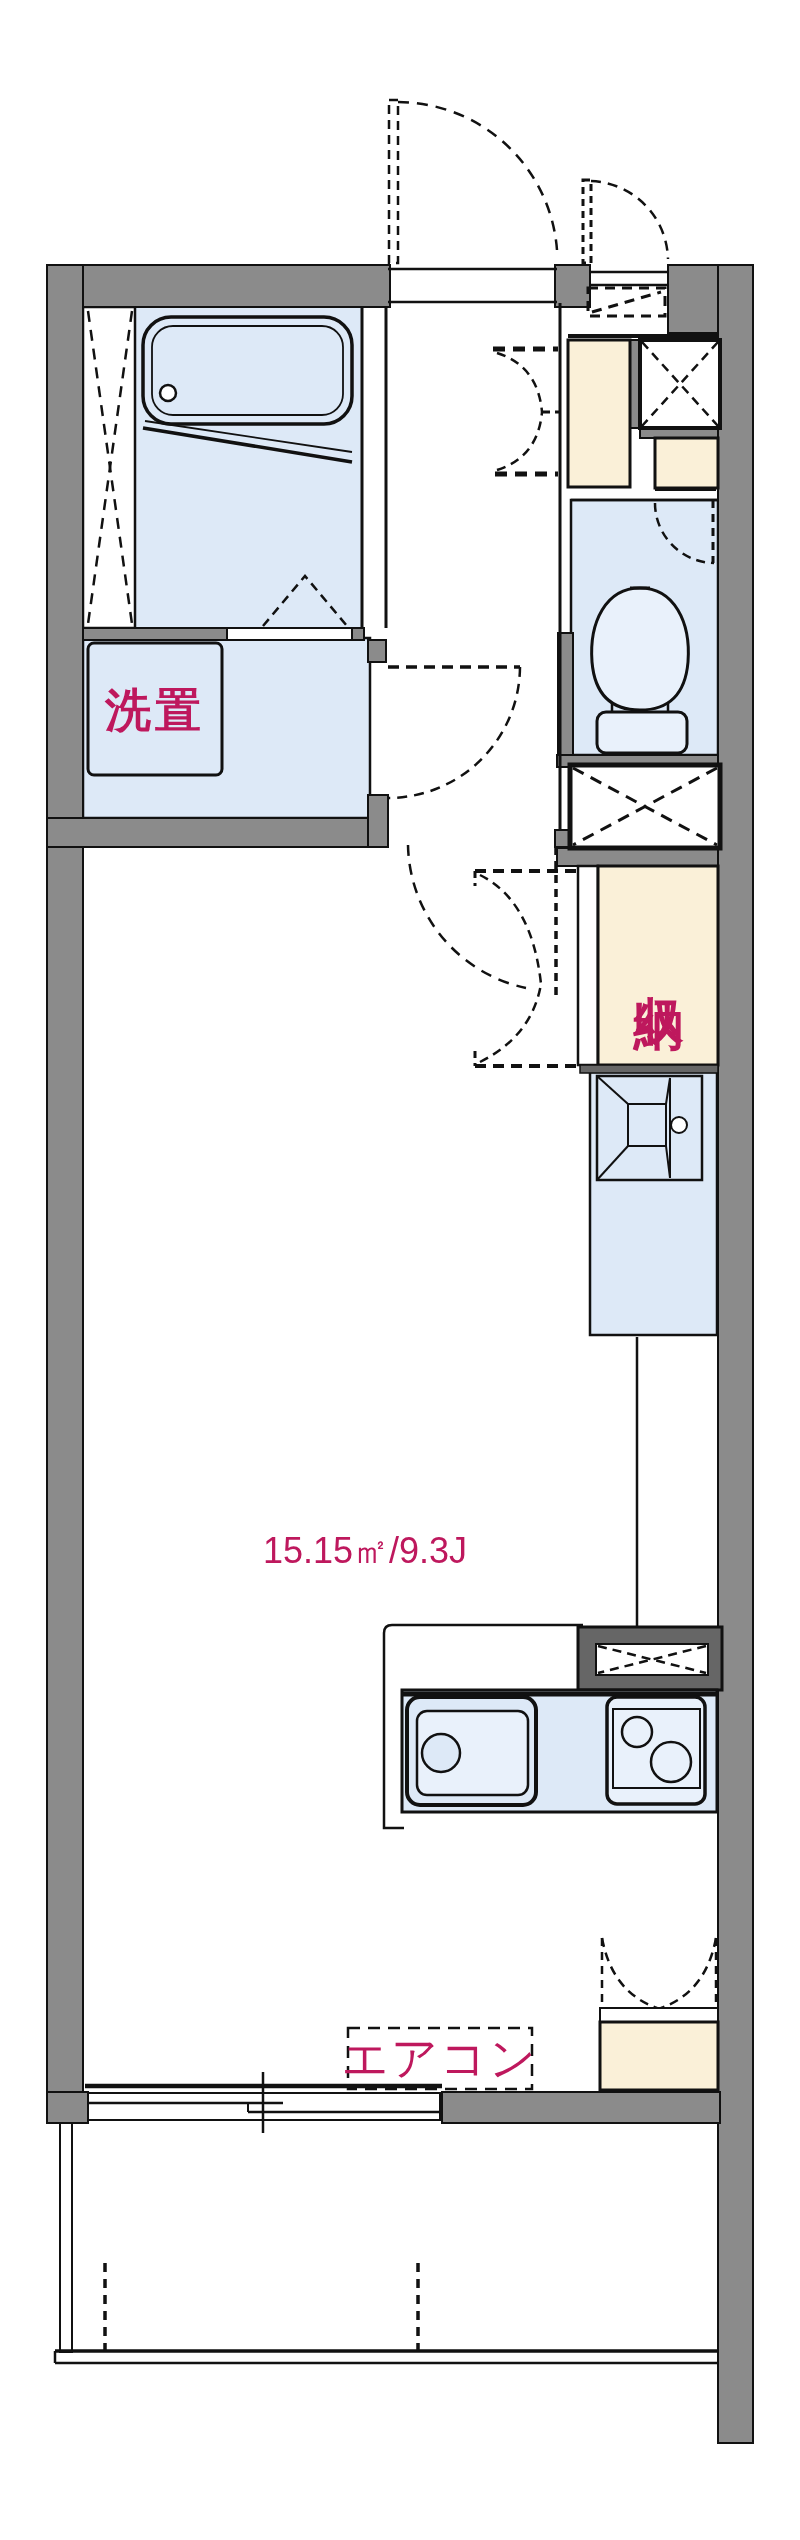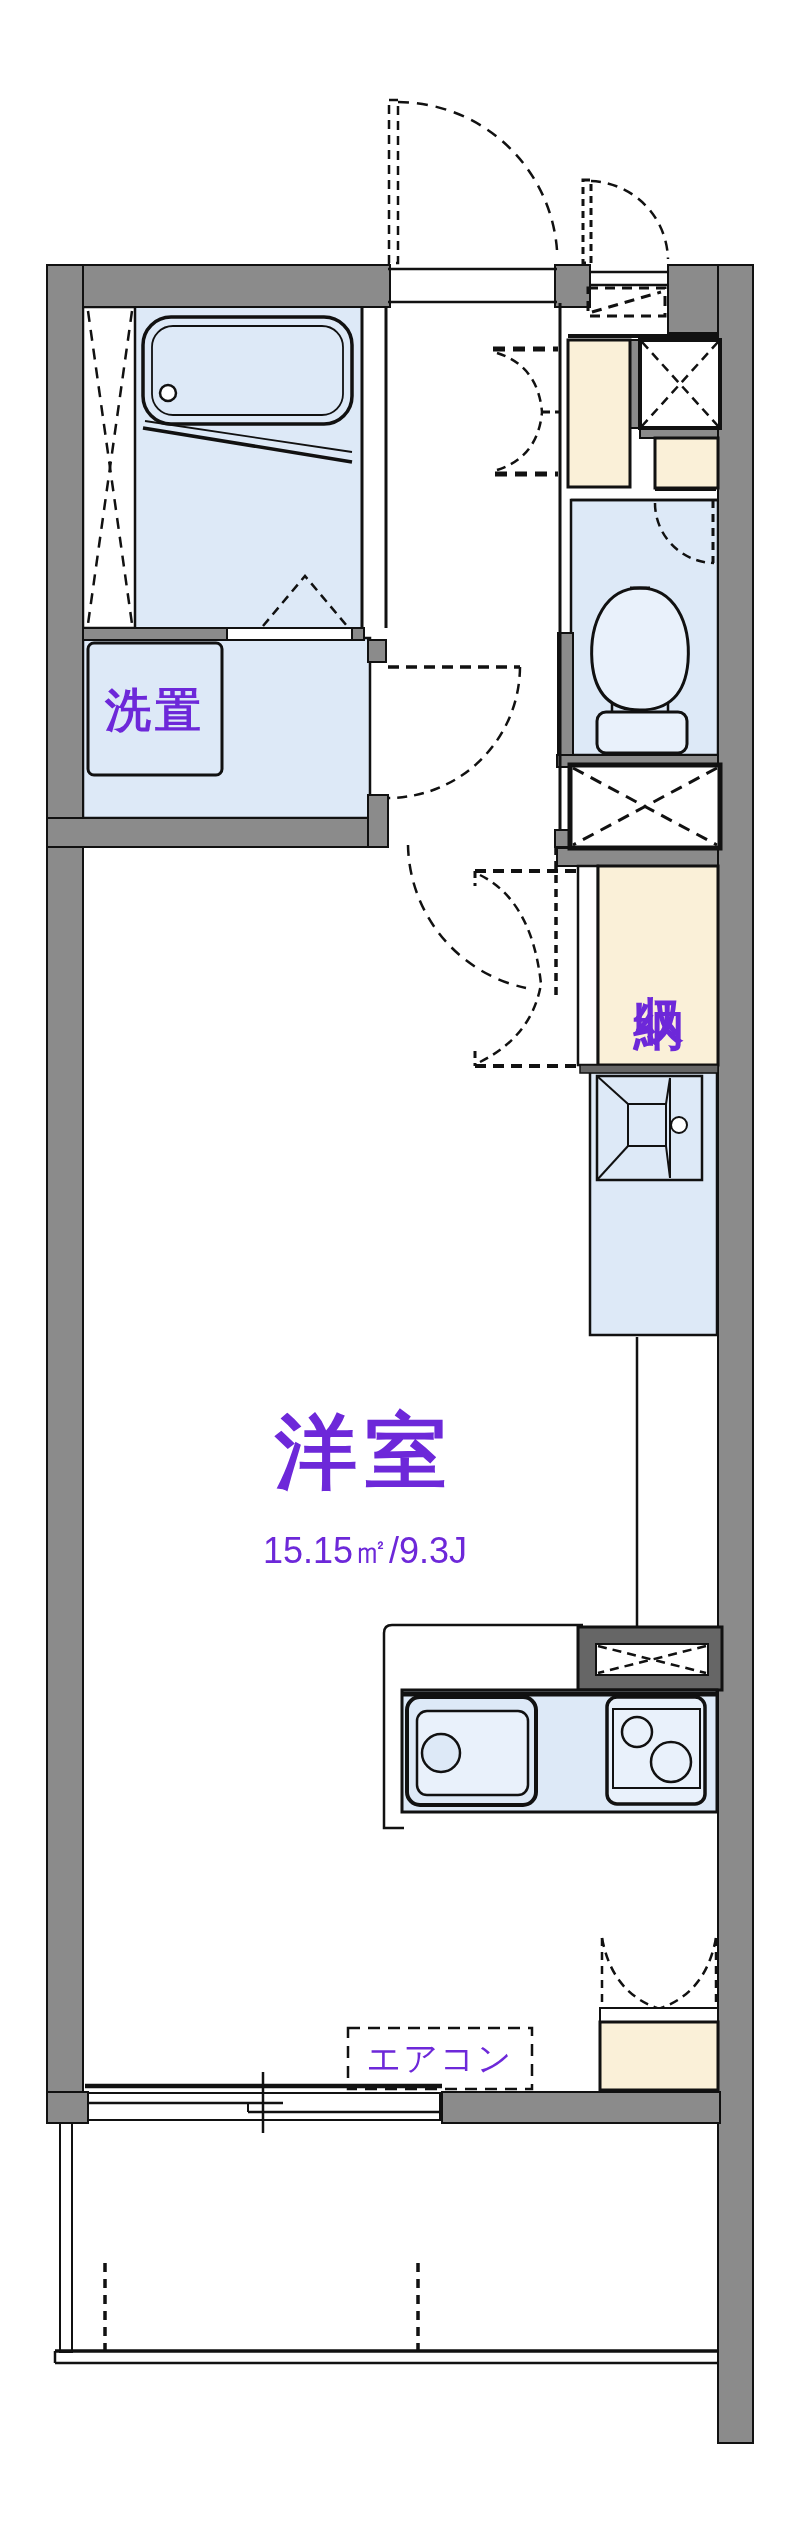--- a/index.html
+++ b/index.html
@@ -6,34 +6,34 @@
   .plan{
     position:relative;
     width:800px;height:2540px;
     background:#ffffff;
     font-family:"Liberation Sans", sans-serif;
     overflow:hidden;
   }
   .plan svg{position:absolute;left:0;top:0;}
   .lbl{
     position:absolute;
-    color:#6d28d9;
+    color:#be185d;
     text-align:center;
     white-space:nowrap;
     transform:translate(-50%,-50%);
     line-height:1;
   }
   .lbl-laundry{left:155px;top:710px;font-size:46px;font-weight:600;letter-spacing:4px;}
   .lbl-storage{
     left:659px;top:962px;font-size:50px;font-weight:600;
     writing-mode:vertical-rl;text-orientation:upright;letter-spacing:6px;
   }
   .lbl-room{left:365px;top:1452px;font-size:82px;font-weight:600;letter-spacing:8px;}
   .lbl-area{left:365px;top:1551px;font-size:36px;font-weight:500;}
-  .lbl-aircon{left:440px;top:2058px;font-size:34px;font-weight:500;letter-spacing:2px;}
+  .lbl-aircon{left:440px;top:2058px;font-size:46px;font-weight:500;letter-spacing:2px;}
 </style>
 </head>
 <body>
 
 <div class="plan">
 
 <svg width="800" height="2540" viewBox="0 0 800 2540">
 
   <g>
 
@@ -258,17 +258,16 @@
     <line x1="55" y1="2363" x2="718" y2="2363" stroke-width="2.5"></line>
     <line x1="55" y1="2351" x2="55" y2="2363" stroke-width="2.5"></line>
     <line x1="105" y1="2263" x2="105" y2="2351" stroke-width="3.5" stroke-dasharray="9 7"></line>
     <line x1="418" y1="2263" x2="418" y2="2351" stroke-width="3.5" stroke-dasharray="9 7"></line>
   </g>
 
 </svg>
 
   <div class="lbl lbl-laundry">洗置</div>
   <div class="lbl lbl-storage">収納</div>
-  <div class="lbl lbl-room">洋室</div>
   <div class="lbl lbl-area">15.15㎡/9.3J</div>
   <div class="lbl lbl-aircon">エアコン</div>
 
 </div>
 
 </body></html>

